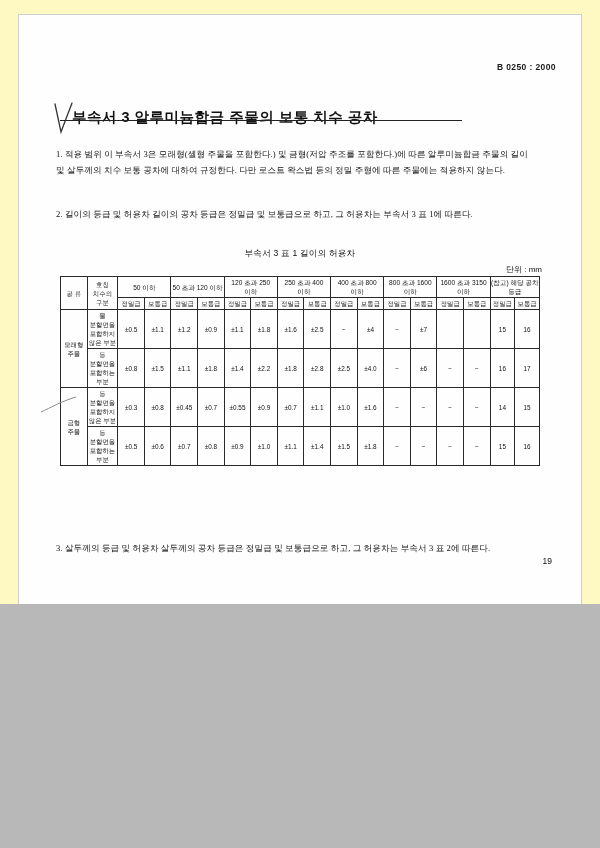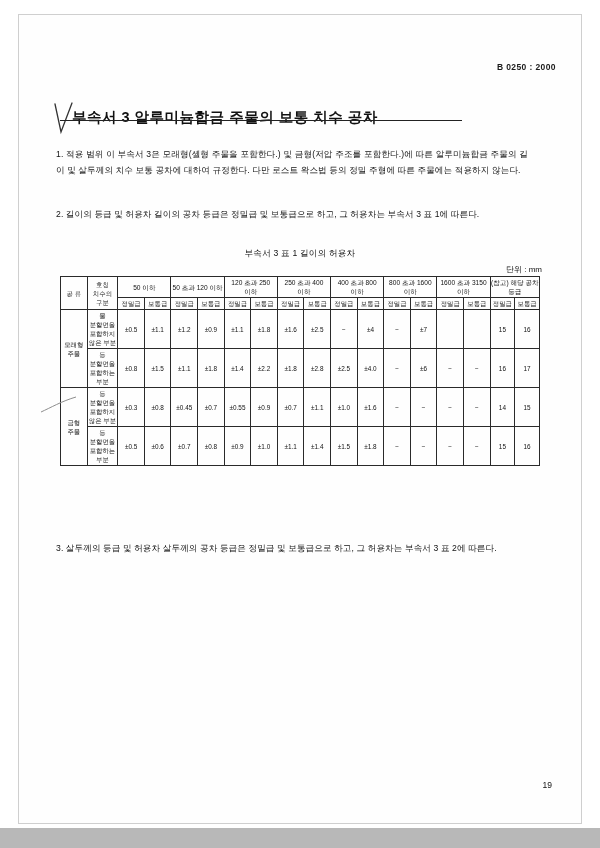--- a/index.html
+++ b/index.html
@@ -6,22 +6,22 @@
     margin: 0;
     padding: 0;
     background: #b8b8b8;
   }
   body {
     font-family: "Liberation Sans", sans-serif;
   }
   .page {
     position: relative;
     width: 600px;
-    height: 828px;
-    background: #ffffff;
+    height: 604px;
+    background: #fef9c3;
     overflow: hidden;
     box-sizing: border-box;
   }
   .sheet {
     position: absolute;
     left: 18px;
     top: 14px;
     width: 564px;
     height: 810px;
     background: #fefefe;
@@ -66,20 +66,21 @@
     width: 402px;
     border-bottom: 1.6px solid #222;
   }
   .para {
     position: absolute;
     font-size: 8.6px;
     line-height: 16px;
     color: #121212;
     text-align: justify;
     letter-spacing: 0.1px;
+    font-family: Liberation Serif, serif;
   }
   .p1 { left: 56px; top: 146px; width: 472px; }
   .p2 { left: 56px; top: 206px; width: 472px; }
   .p3 { left: 56px; top: 540px; width: 472px; }
   .tbl-caption {
     position: absolute;
     left: 0;
     top: 248px;
     width: 600px;
     text-align: center;

